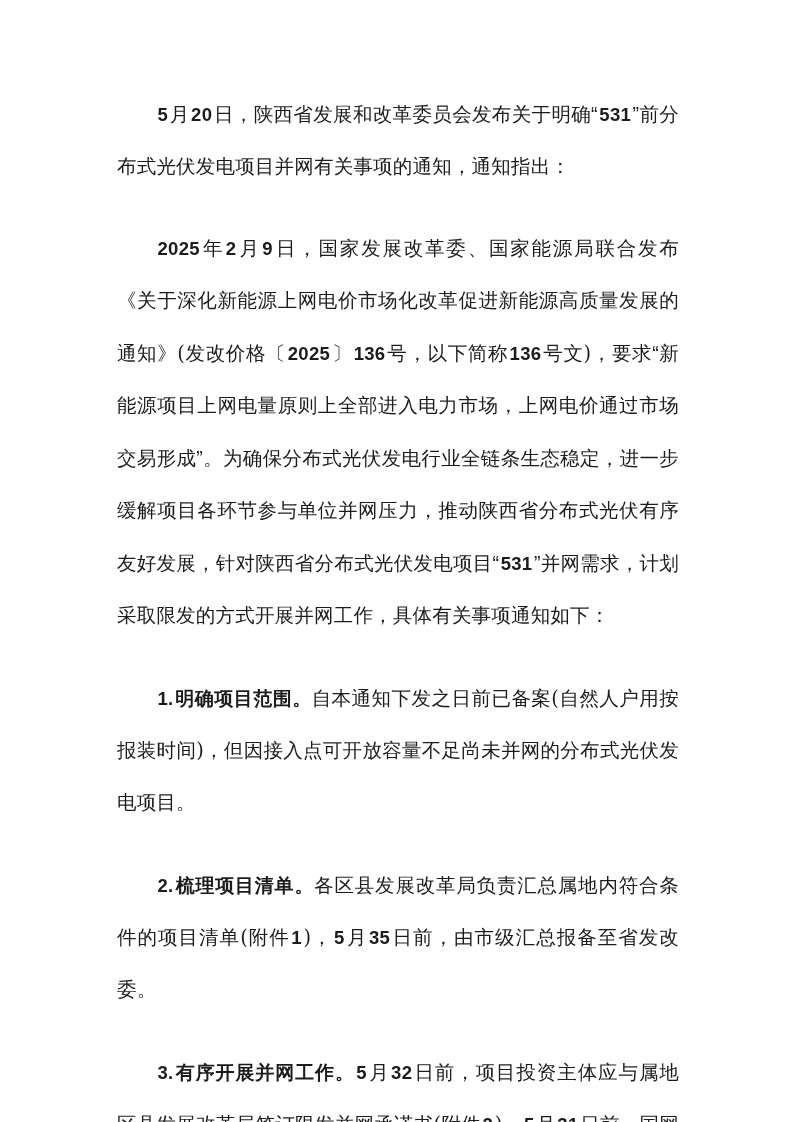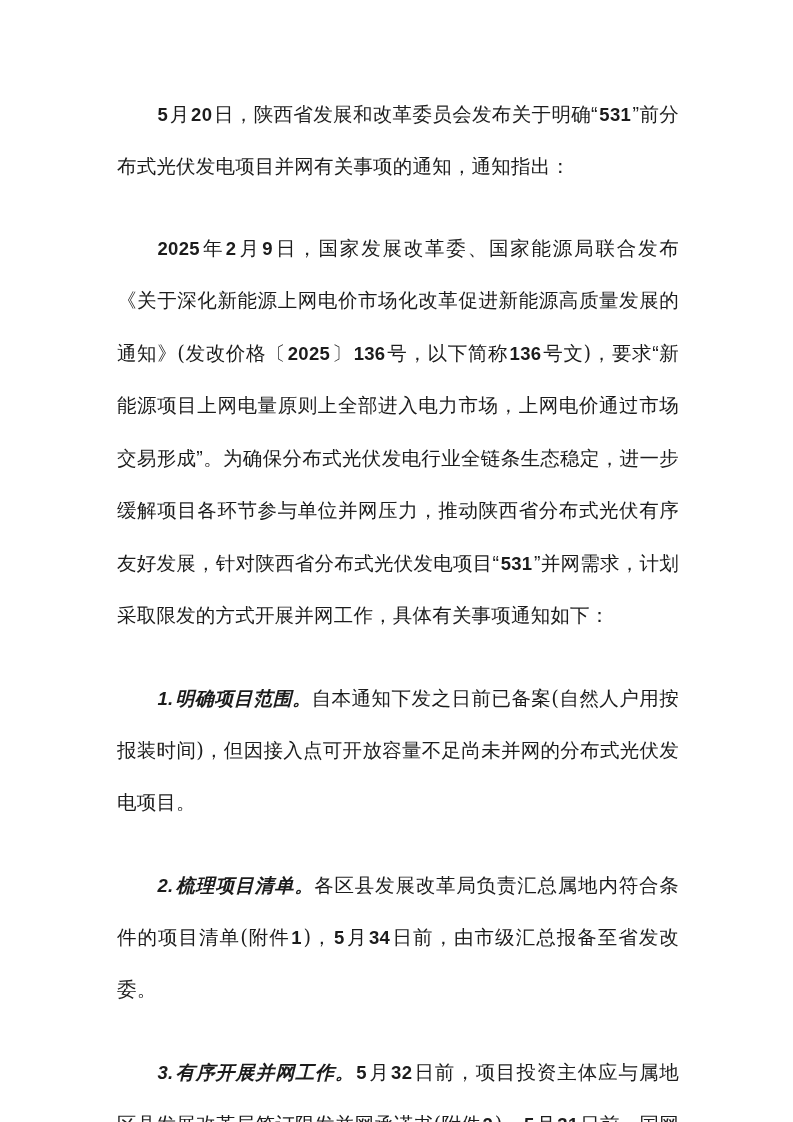--- a/index.html
+++ b/index.html
@@ -47,21 +47,20 @@
     font-weight: 700;
     font-size: 18.5px;
     letter-spacing: 0.3px;
     padding: 0 1.5px;
   }
   .lead {
     font-weight: 700;
     font-family: "DejaVu Sans", "Liberation Sans", sans-serif;
     font-size: 19px;
     letter-spacing: 0.2px;
-    font-style: italic;
   }
   .lead .num {
     font-weight: 700;
   }
   .q {
     font-family: "Liberation Sans", "DejaVu Sans", sans-serif;
   }
 </style>
 </head>
 <body>
@@ -75,21 +74,21 @@
 
     <p class="para">
       <span class="num">2025</span>年<span class="num">2</span>月<span class="num">9</span>日，国家发展改革委、国家能源局联合发布《关于深化新能源上网电价市场化改革促进新能源高质量发展的通知》(发改价格〔<span class="num">2025</span>〕<span class="num">136</span>号，以下简称<span class="num">136</span>号文)，要求<span class="q">“</span>新能源项目上网电量原则上全部进入电力市场，上网电价通过市场交易形成<span class="q">”</span>。为确保分布式光伏发电行业全链条生态稳定，进一步缓解项目各环节参与单位并网压力，推动陕西省分布式光伏有序友好发展，针对陕西省分布式光伏发电项目<span class="q">“</span><span class="num">531</span><span class="q">”</span>并网需求，计划采取限发的方式开展并网工作，具体有关事项通知如下：
     </p>
 
     <p class="para">
       <span class="lead"><span class="num">1.</span>明确项目范围。</span>自本通知下发之日前已备案(自然人户用按报装时间)，但因接入点可开放容量不足尚未并网的分布式光伏发电项目。
     </p>
 
     <p class="para">
-      <span class="lead"><span class="num">2.</span>梳理项目清单。</span>各区县发展改革局负责汇总属地内符合条件的项目清单(附件<span class="num">1</span>)，<span class="num">5</span>月<span class="num">34</span>日前，由市级汇总报备至省发改委。
+      <span class="lead"><span class="num">2.</span>梳理项目清单。</span>各区县发展改革局负责汇总属地内符合条件的项目清单(附件<span class="num">1</span>)，<span class="num">5</span>月<span class="num">35</span>日前，由市级汇总报备至省发改委。
     </p>
 
     <p class="para">
       <span class="lead"><span class="num">3.</span>有序开展并网工作。</span><span class="num">5</span>月<span class="num">32</span>日前，项目投资主体应与属地区县发展改革局签订限发并网承诺书(附件<span class="num">2</span>)。<span class="num">5</span>月<span class="num">31</span>日前，国网陕西省电力有限公司依据陕西省发展改革委提供的项目清单，协同项目投资主体完成限发并网工作。具体限发比例应结合电网承载力现状，由各区县发展改革局与属地供电公司协商确定。
     </p>
 
   </div>
 </div>
 
 </body></html>

